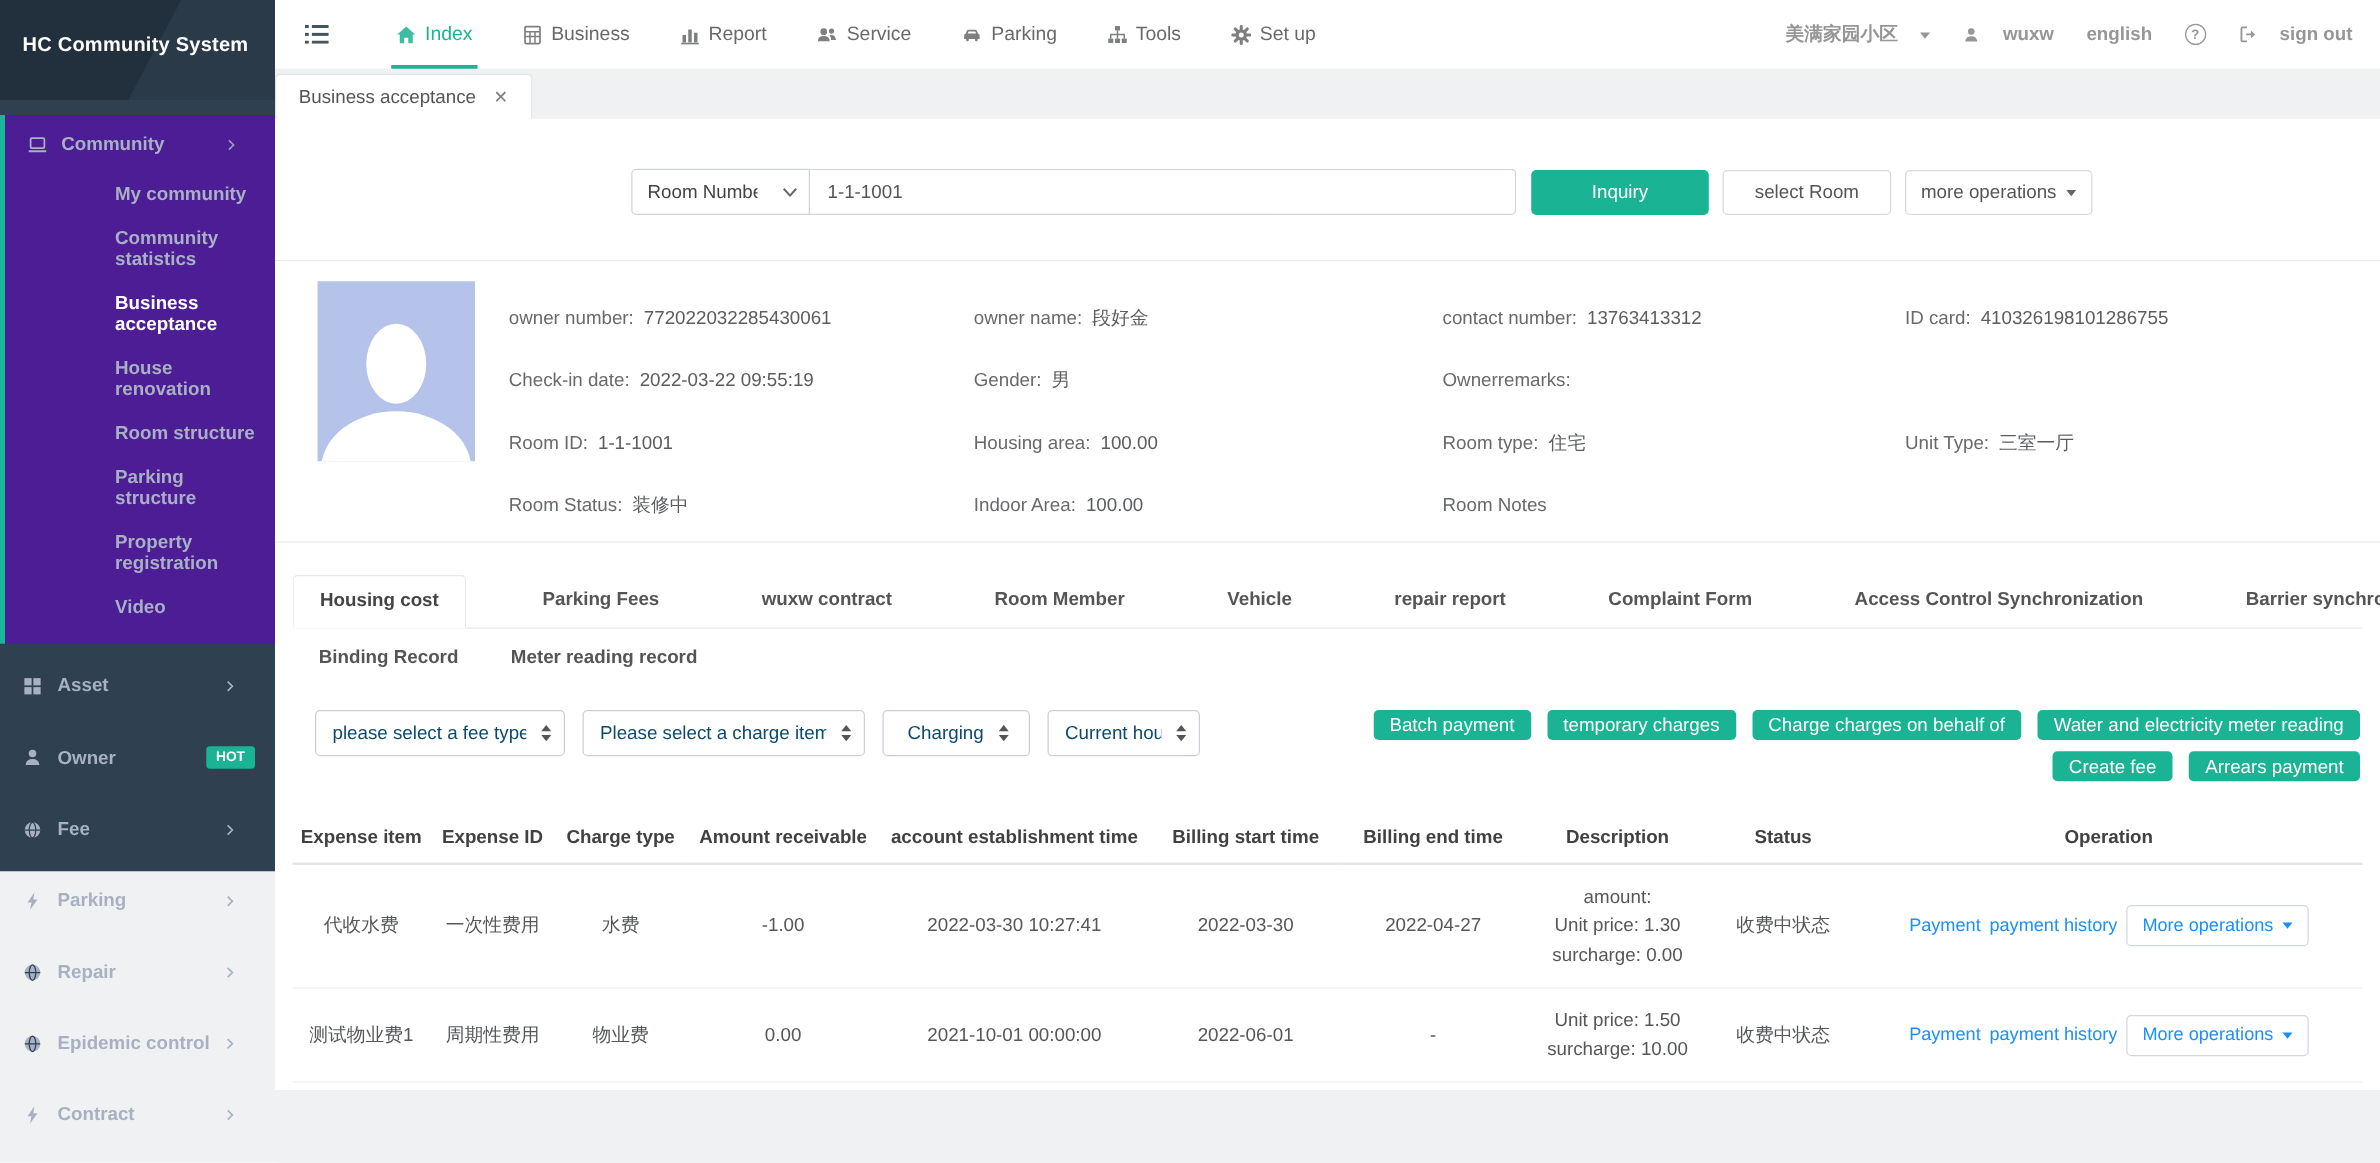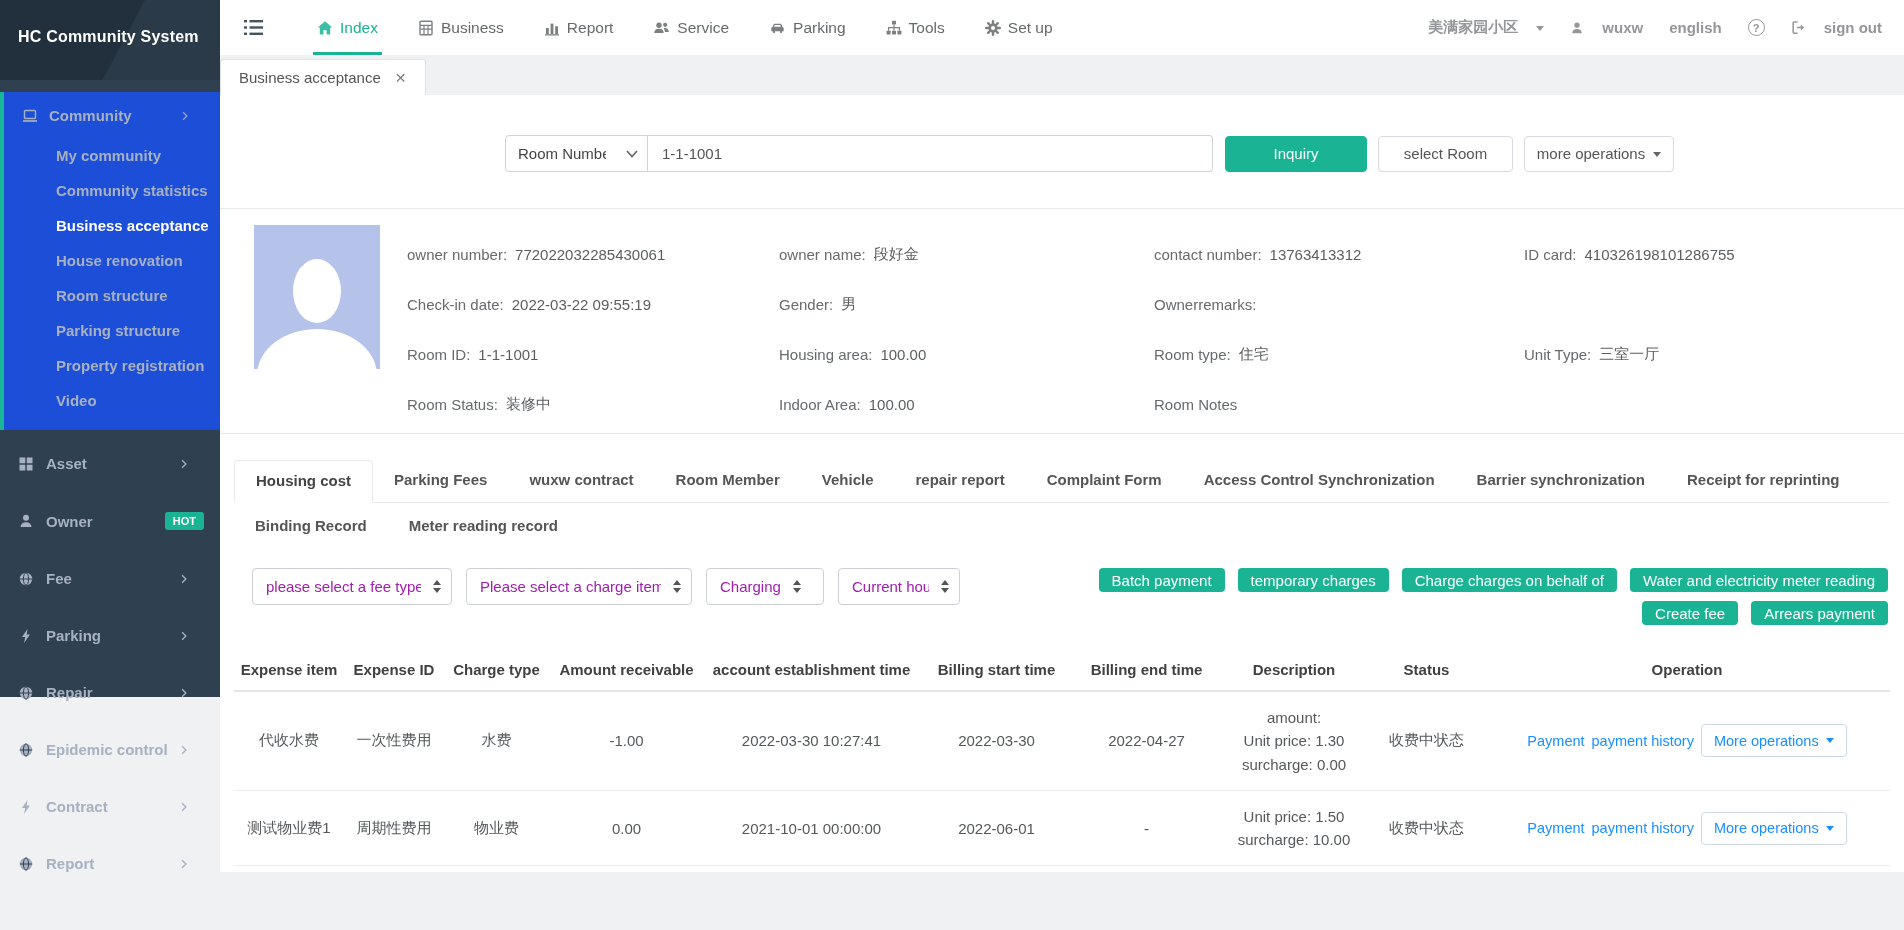--- a/index.html
+++ b/index.html
@@ -6,25 +6,25 @@
   html,body { width:1904px; height:930px; overflow:hidden;
     font-family:"Liberation Sans","DejaVu Sans",sans-serif; background:#eff1f3; }
   body { display:flex; }
 
   
   .sidebar { width:220px; flex:0 0 220px; background:#2f4050; color:#a7b1c2; height:697px; }
   .logo { height:80px; background:linear-gradient(118deg,#22303d 55%,#2a3a49 55.5%);
     padding:28px 0 0 18px; }
   .logo-text { color:#fff; font-size:16px; font-weight:bold; letter-spacing:.2px; }
   .menu { font-size:15px; font-weight:600; }
-  .group-block { border-left:4px solid #19b697; background:#1d4ed8; padding-bottom:12px; margin-top:12px; }
+  .group-block { border-left:4px solid #19b697; background:#4c1d95; padding-bottom:12px; margin-top:12px; }
   .menu-row { display:flex; align-items:center; padding:15px 16px 14px 18px; cursor:pointer; color:#a7b1c2; }
   .menu-row svg { flex:0 0 16px; margin-right:11px; }
   .menu-row .chev { margin-left:auto; opacity:.85; }
-  .sub-item { padding:9px 8px 9px 52px; cursor:pointer; color:#a7b1c2; font-size:15px; }
+  .sub-item { padding:9px 8px 9px 52px; cursor:pointer; color:#a7b1c2; font-size:15px;margin-left:36px; }
   .sub-item.active { color:#fff; font-weight:bold; }
   .section { display:flex; align-items:center; padding:16px 16px 15px 18px; cursor:pointer; margin-top:9px; }
   .section svg { flex:0 0 16px; margin-right:12px; }
   .section .chev { margin-left:auto; }
   .hot-badge { margin-left:auto; background:#1ab394; color:#fff; font-size:11px; font-weight:bold;
     padding:3px 8px; border-radius:3px; }
 
   
   .main { flex:1; display:flex; flex-direction:column; background:#eff1f3; min-width:0; }
 
@@ -75,31 +75,31 @@
   .avatar .shoulders { position:absolute; left:3px; top:104px; width:120px; height:92px; background:#fff; border-radius:50%; }
   .info-grid { display:grid; grid-template-columns:372px 375px 370px auto; margin-left:27px; flex:1;
     grid-auto-rows:50px; font-size:15px; color:#676a6c; padding-top:4px; }
   .cell { display:flex; align-items:center; white-space:nowrap; }
   .cell .lbl { color:#676a6c; }
   .cell .val { margin-left:8px; color:#5b5e60; }
 
   .divider2 { border-bottom:1px solid #e7eaec; margin-top:4px; }
 
   
-  .tabs-row1 { display:flex; margin:26px 14px 0; border-bottom:1px solid #e7eaec; }
+  .tabs-row1 { display:flex; margin:26px 14px 0; border-bottom:1px solid #e7eaec;gap:40px; }
   .tab { padding:11px 21px 12px; font-size:15px; color:#555; font-weight:bold; cursor:pointer; white-space:nowrap; }
   .tab.active { background:#fff; border:1px solid #e7eaec; border-bottom:2px solid #fff; margin-bottom:-1px;
     border-radius:4px 4px 0 0; color:#444; }
   .tabs-row2 { display:flex; margin:2px 14px 0; }
   .tab2 { padding:12px 21px; font-size:15px; color:#555; font-weight:bold; cursor:pointer; }
 
   
   .filter-row { display:flex; align-items:flex-start; margin:22px 16px 0 32px; }
   .f-sel { height:37px; border:1px solid #ccd0d6; border-radius:4px; background:#fff; display:flex;
-    align-items:center; padding:0 10px 0 13px; font-size:15px; color:#a21caf; cursor:pointer; margin-right:14px; }
+    align-items:center; padding:0 10px 0 13px; font-size:15px; color:#0c4a6e; cursor:pointer; margin-right:14px;justify-content:center; }
   .f-sel .sel-text { overflow:hidden; white-space:nowrap; }
   .updown { display:inline-flex; flex-direction:column; gap:2.5px; margin-left:12px; }
   .updown i { display:block; width:0; height:0; border:4px solid transparent; }
   .updown i.up { border-bottom:5px solid #555; }
   .updown i.dn { border-top:5px solid #555; }
   .actions { margin-left:auto; display:flex; flex-direction:column; align-items:flex-end; gap:9px; }
   .actions .arow { display:flex; gap:13px; }
   .btn-act { background:#1ab394; color:#fff; border:none; border-radius:4px; height:24px;
     padding:0 13px; font-size:15px; cursor:pointer; white-space:nowrap; }
 

